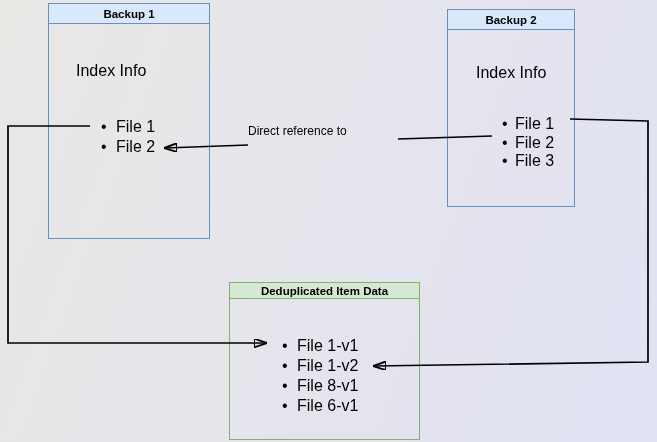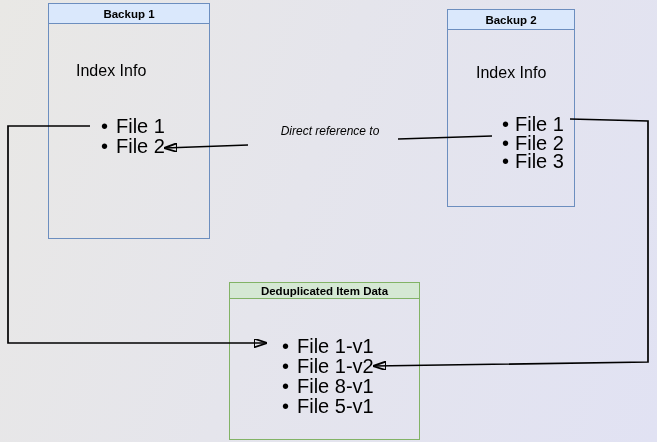--- a/index.html
+++ b/index.html
@@ -39,46 +39,45 @@
   .abs { position: absolute; }
 
   .subtitle {
     font-size: 16px;
     white-space: nowrap;
   }
   ul.filelist {
     list-style: none;
     margin: 0;
     padding: 0;
-    font-size: 20px;
+    font-size: 16px;
   }
   ul.filelist li {
     position: relative;
     padding-left: 15px;
     white-space: nowrap;
   }
   ul.filelist.rows-b1 li  { line-height: 19.5px; }
   ul.filelist.rows-b2 li  { line-height: 18.5px; padding-left: 13px; }
   ul.filelist.rows-dd li  { line-height: 20px; }
   ul.filelist li::before {
     content: "\2022";
     position: absolute;
     left: 0;
     top: 0;
   }
   .edge-label {
     position: absolute;
     left: 248px;
     top: 125px;
     width: 164px;
-    text-align: center;
+    text-align: left;
     font-size: 12px;
     line-height: 13.5px;
     white-space: nowrap;
-    font-style: italic;
   }
   svg.edges {
     position: absolute;
     left: 0;
     top: 0;
     width: 657px;
     height: 442px;
     pointer-events: none;
   }
   svg.edges path {
@@ -110,21 +109,21 @@
       <li>File 3</li>
     </ul>
   </div>
 
   <div class="box green abs" style="left:229px; top:282px; width:191px; height:158px;">
     <div class="box-header">Deduplicated Item Data</div>
     <ul class="filelist rows-dd abs" style="left:52px; top:53px;">
       <li>File 1-v1</li>
       <li>File 1-v2</li>
       <li>File 8-v1</li>
-      <li>File 5-v1</li>
+      <li>File 6-v1</li>
     </ul>
   </div>
 
   <svg class="edges" viewBox="0 0 657 442">
     <defs>
       <marker id="arrow" viewBox="0 0 12 8" refX="11" refY="4" markerWidth="13" markerHeight="9" orient="auto" markerUnits="userSpaceOnUse">
         <path d="M0,0 L12,4 L0,8 z" fill="#000" stroke="none"></path>
       </marker>
     </defs>
     <path d="M90,126 L8,126 L8,343 L266,343" marker-end="url(#arrow)"></path>

